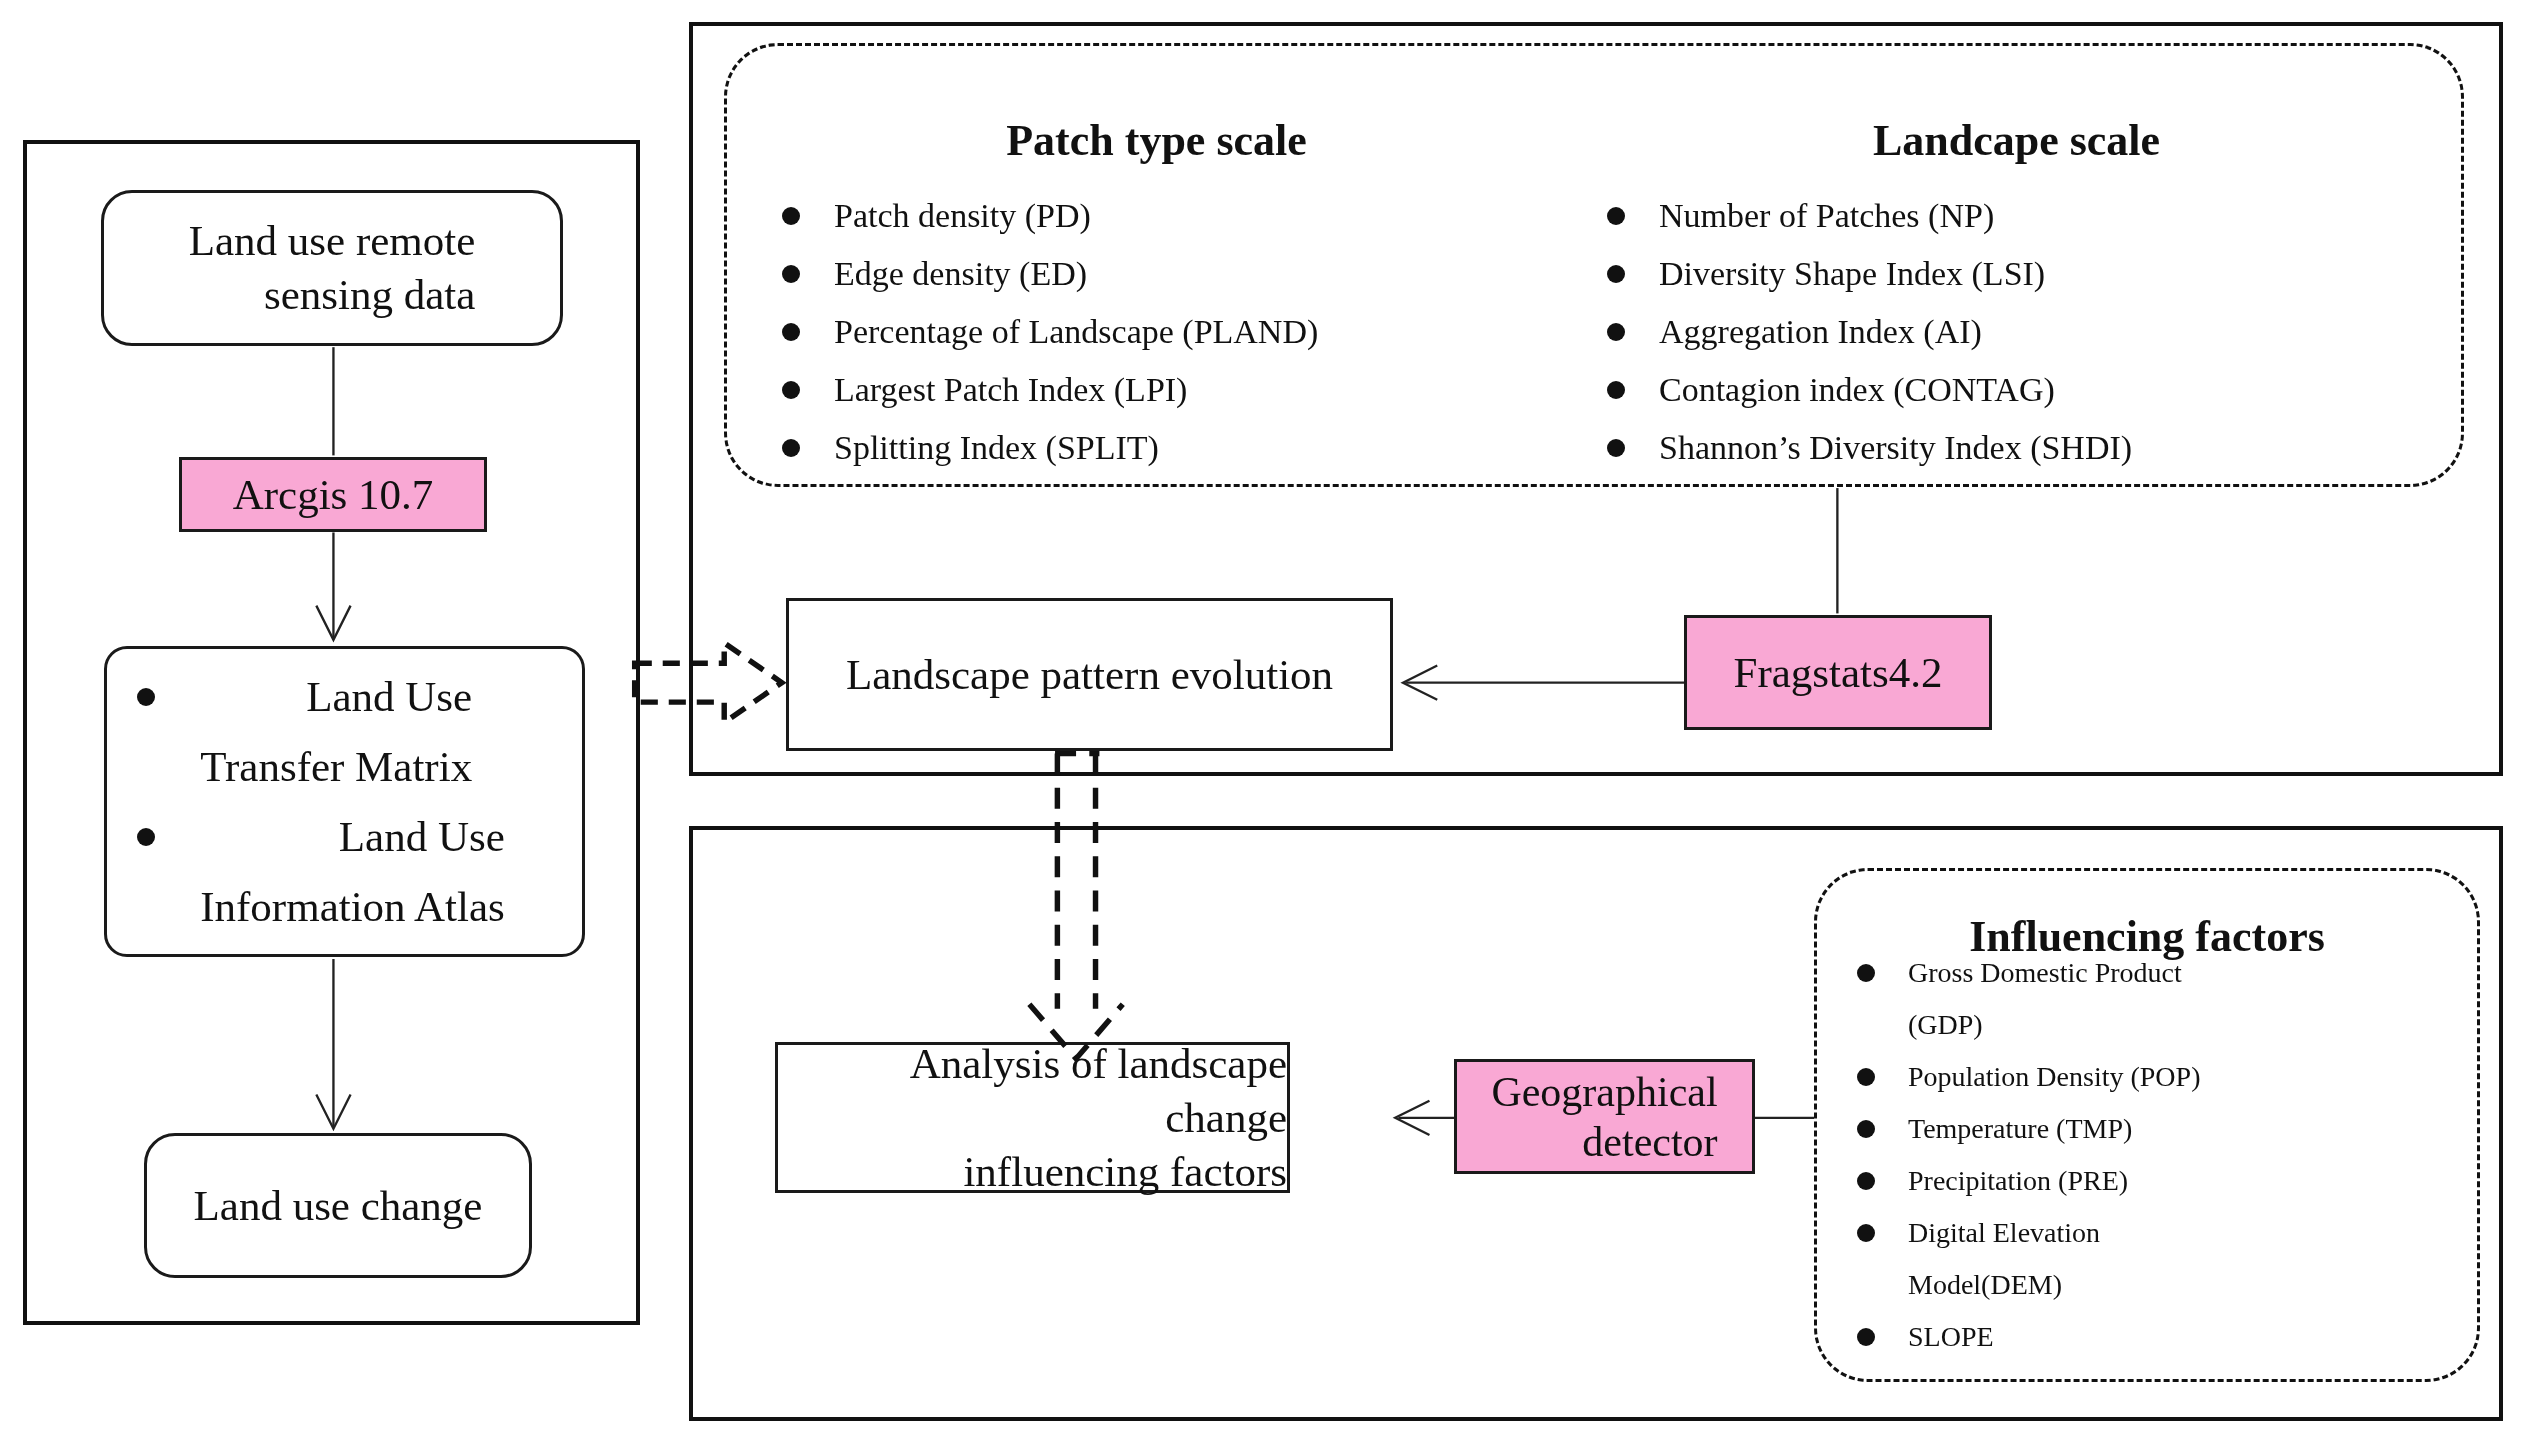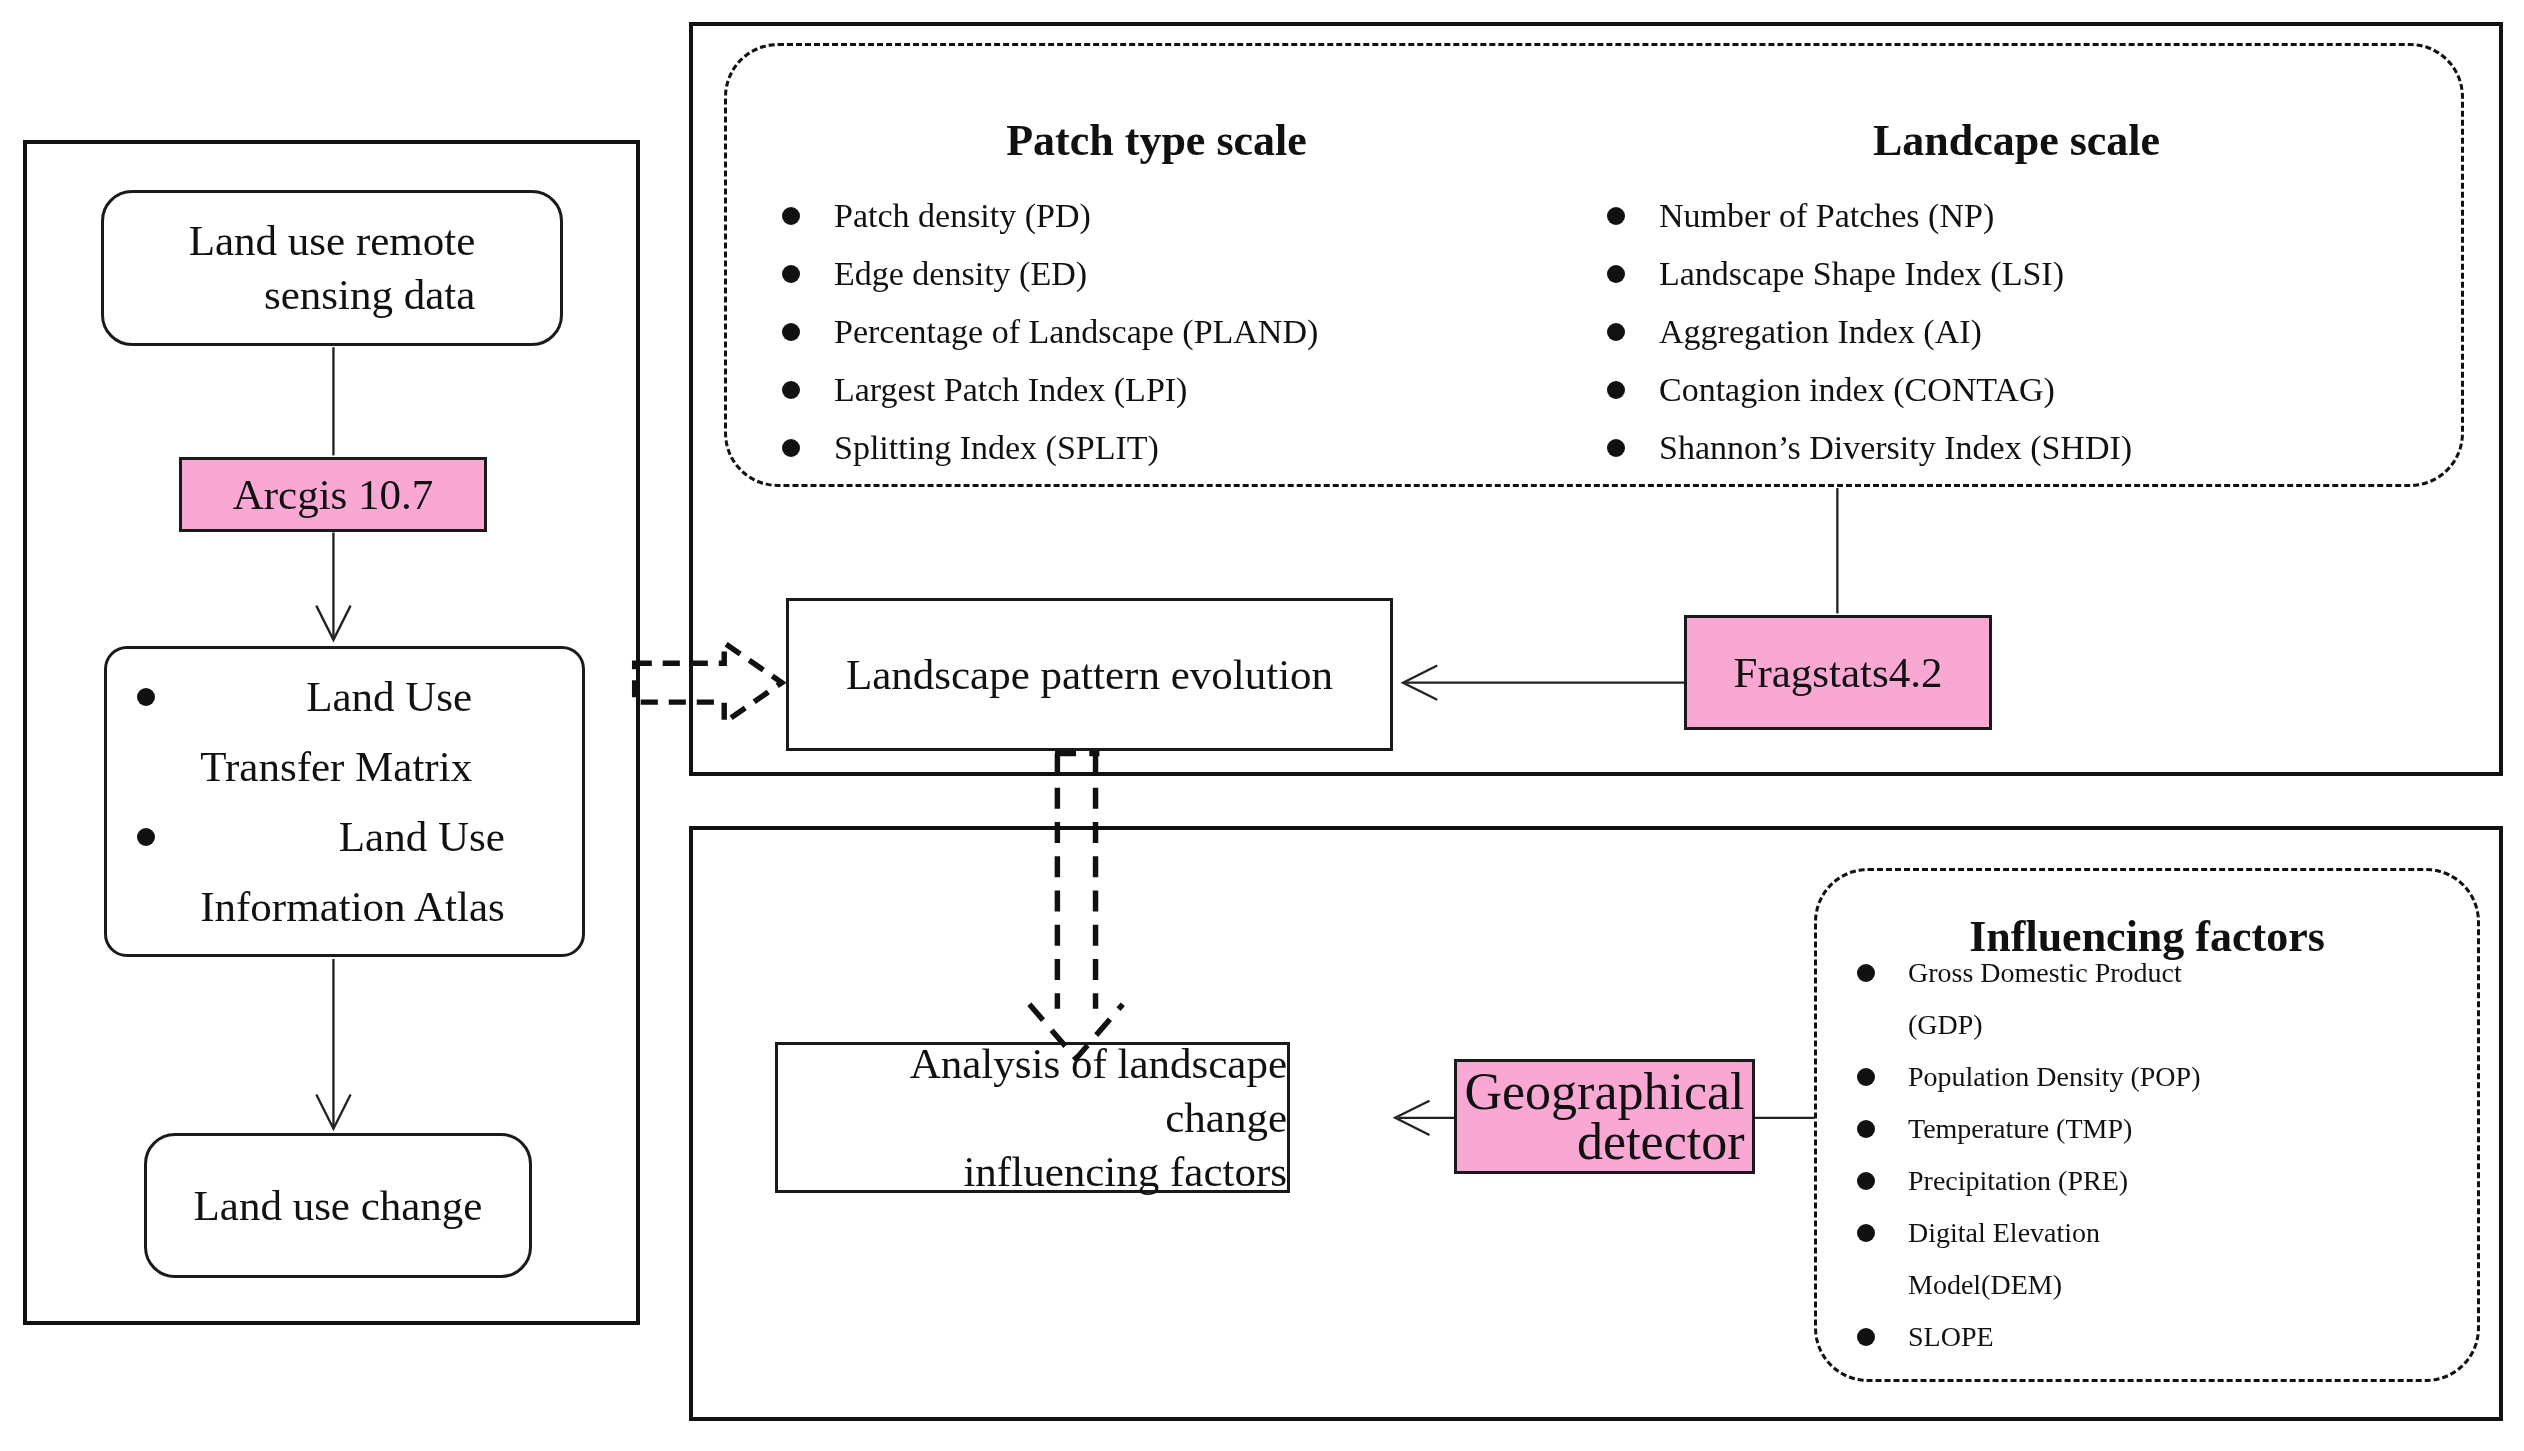--- a/index.html
+++ b/index.html
@@ -105,21 +105,21 @@
   </ul>
 
   <div class="abs heading" style="left:1666px;top:115px;width:701px;">Landcape scale</div>
   <ul class="abs blist t-list" style="left:1607px;top:187px;">
     <li>
         <span class="dot"></span>
         <span class="txt">Number of Patches (NP)</span>
       </li>
     <li>
         <span class="dot"></span>
-        <span class="txt">Landscape Shape Index (LSI)</span>
+        <span class="txt">Diversity Shape Index (LSI)</span>
       </li>
     <li>
         <span class="dot"></span>
         <span class="txt">Aggregation Index (AI)</span>
       </li>
     <li>
         <span class="dot"></span>
         <span class="txt">Contagion index (CONTAG)</span>
       </li>
     <li>
@@ -167,21 +167,21 @@
         <span class="dot"></span>
         <span class="txt">SLOPE</span>
       </li>
   </ul>
 
   <div class="abs node thick" style="left:775px;top:1042px;width:515px;height:151px;">
     <span class="prewrap">Analysis of landscape change
 influencing factors</span>
   </div>
 
-  <div class="abs node thick tool" style="left:1454px;top:1059px;width:301px;height:115px;font-size:52px;line-height:50px;">
+  <div class="abs node thick tool" style="left:1454px;top:1059px;width:301px;height:115px;font-size:42px;line-height:50px;">
     <span class="prewrap">Geographical
 detector</span>
   </div>
 
   <svg class="layer" viewBox="0 0 3243 1864">
     <path d="M 815 852 L 930 852 L 930 826 L 1004 877 L 930 928 L 930 902 L 815 902 Z" fill="none" stroke="#111" stroke-width="7" stroke-dasharray="22 14"></path>
     <g fill="none" stroke="#111" stroke-width="7" stroke-dasharray="27 17">
       <line x1="1355" y1="968" x2="1412" y2="968"></line>
       <line x1="1358" y1="968" x2="1358" y2="1296"></line>
       <line x1="1407" y1="968" x2="1407" y2="1296"></line>

